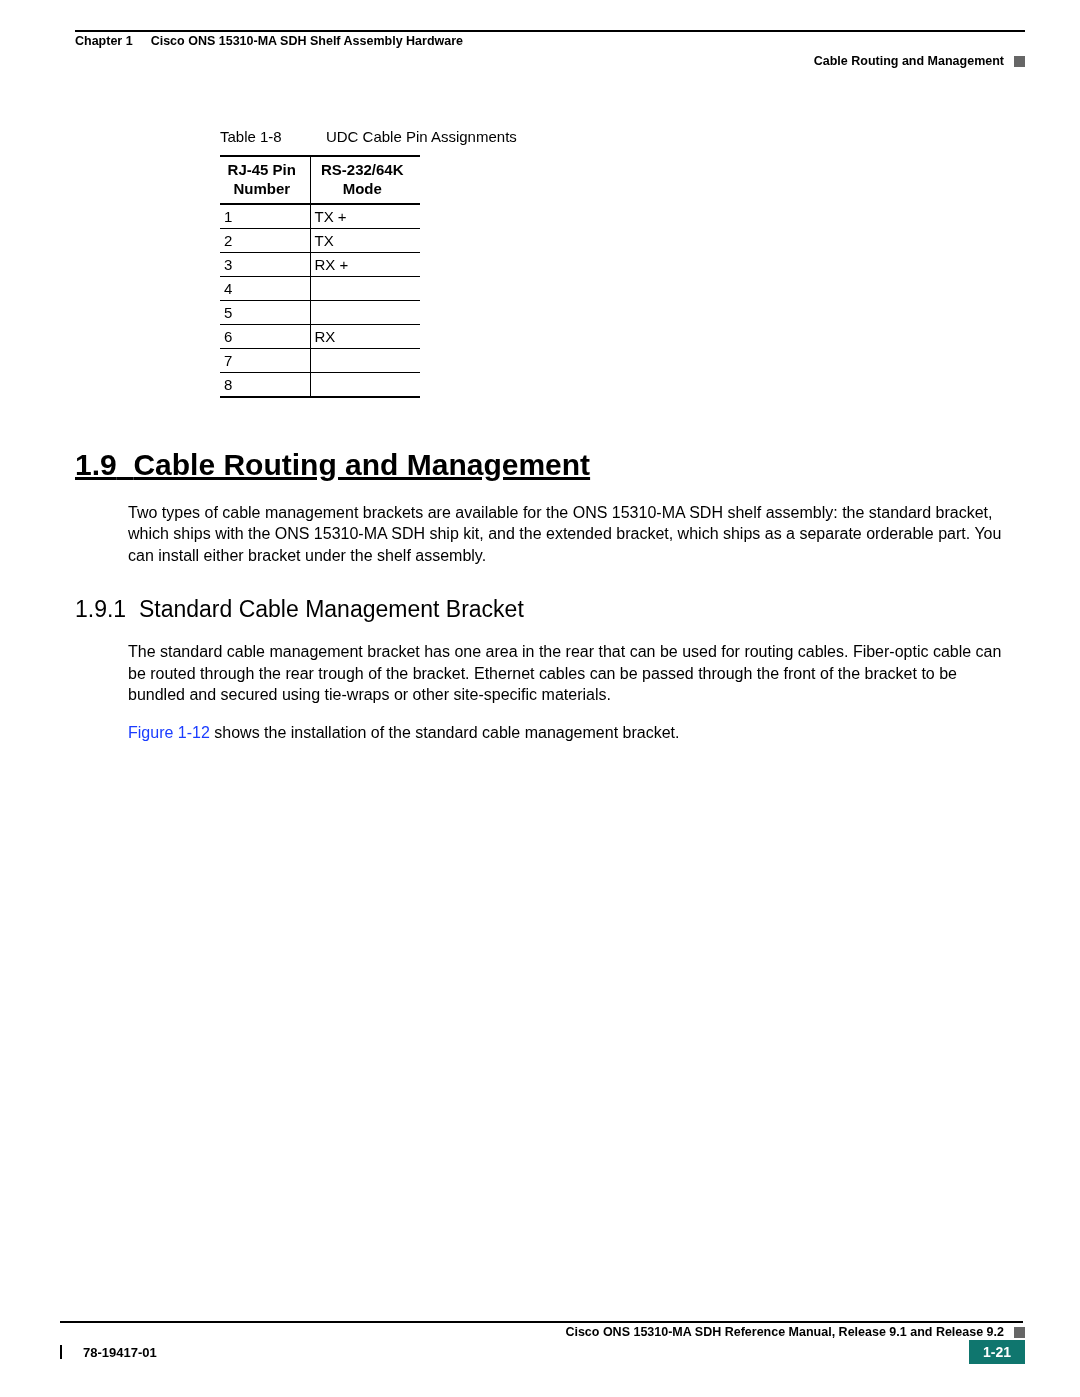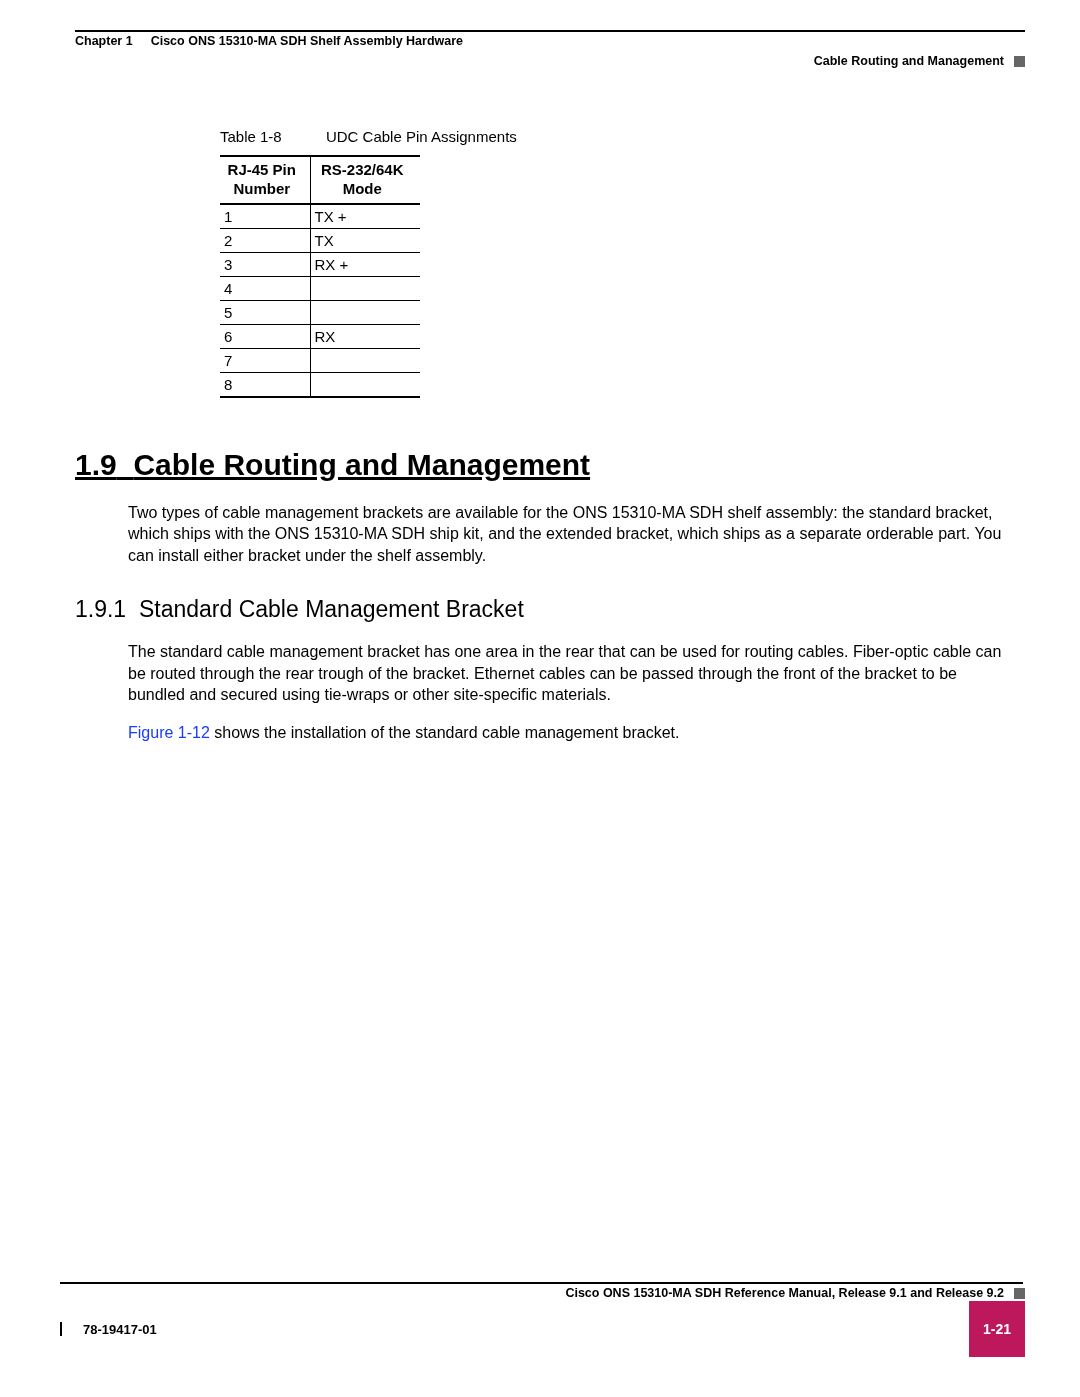--- a/index.html
+++ b/index.html
@@ -104,21 +104,21 @@
     line-height: 1.35;
     margin-bottom: 16px;
   }
   .figref { color: #1a3cff; }
 
   
   .footer {
     position: absolute;
     left: 60px;
     right: 55px;
-    bottom: 40px;
+    bottom: 33px;
   }
   .ftr-rule {
     height: 2px;
     background: #000;
     margin-bottom: 2px;
     margin-right: 2px;
   }
   .ftr-top {
     display: flex;
     align-items: center;
@@ -137,23 +137,23 @@
   }
   .ftr-bot-left {
     display: flex;
     align-items: center;
     gap: 21px;
   }
   .ftr-bot-left .bar {
     width: 2px; height: 14px; background: #000;
   }
   .pagebox {
-    background: #be185d;
+    background: #0f766e;
     color: #fff;
-    padding: 20px 14px;
+    padding: 4px 14px;
     font-size: 14px;
     font-weight: 700;
   }
 </style>
 </head>
 <body>
 
 <div class="page">
 
   <div>

